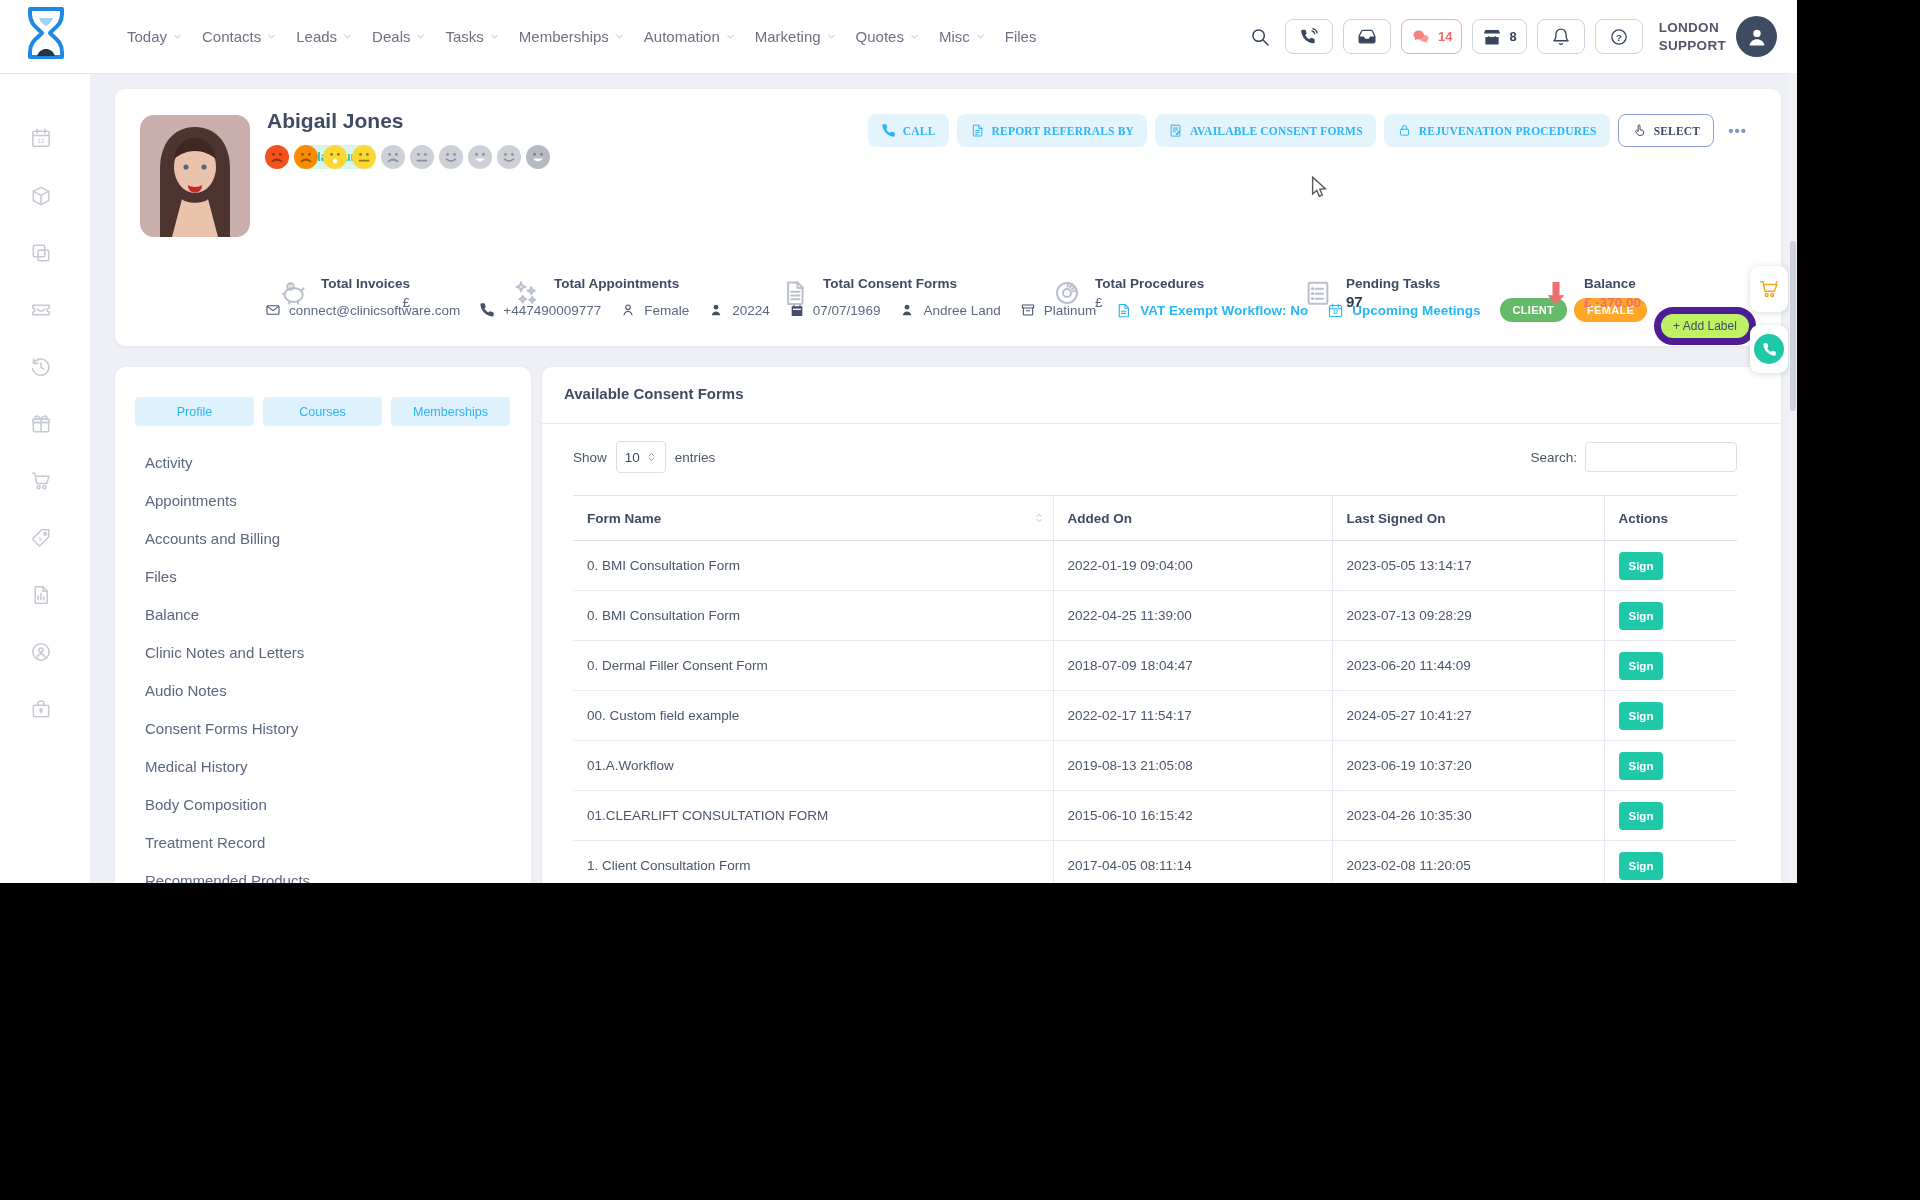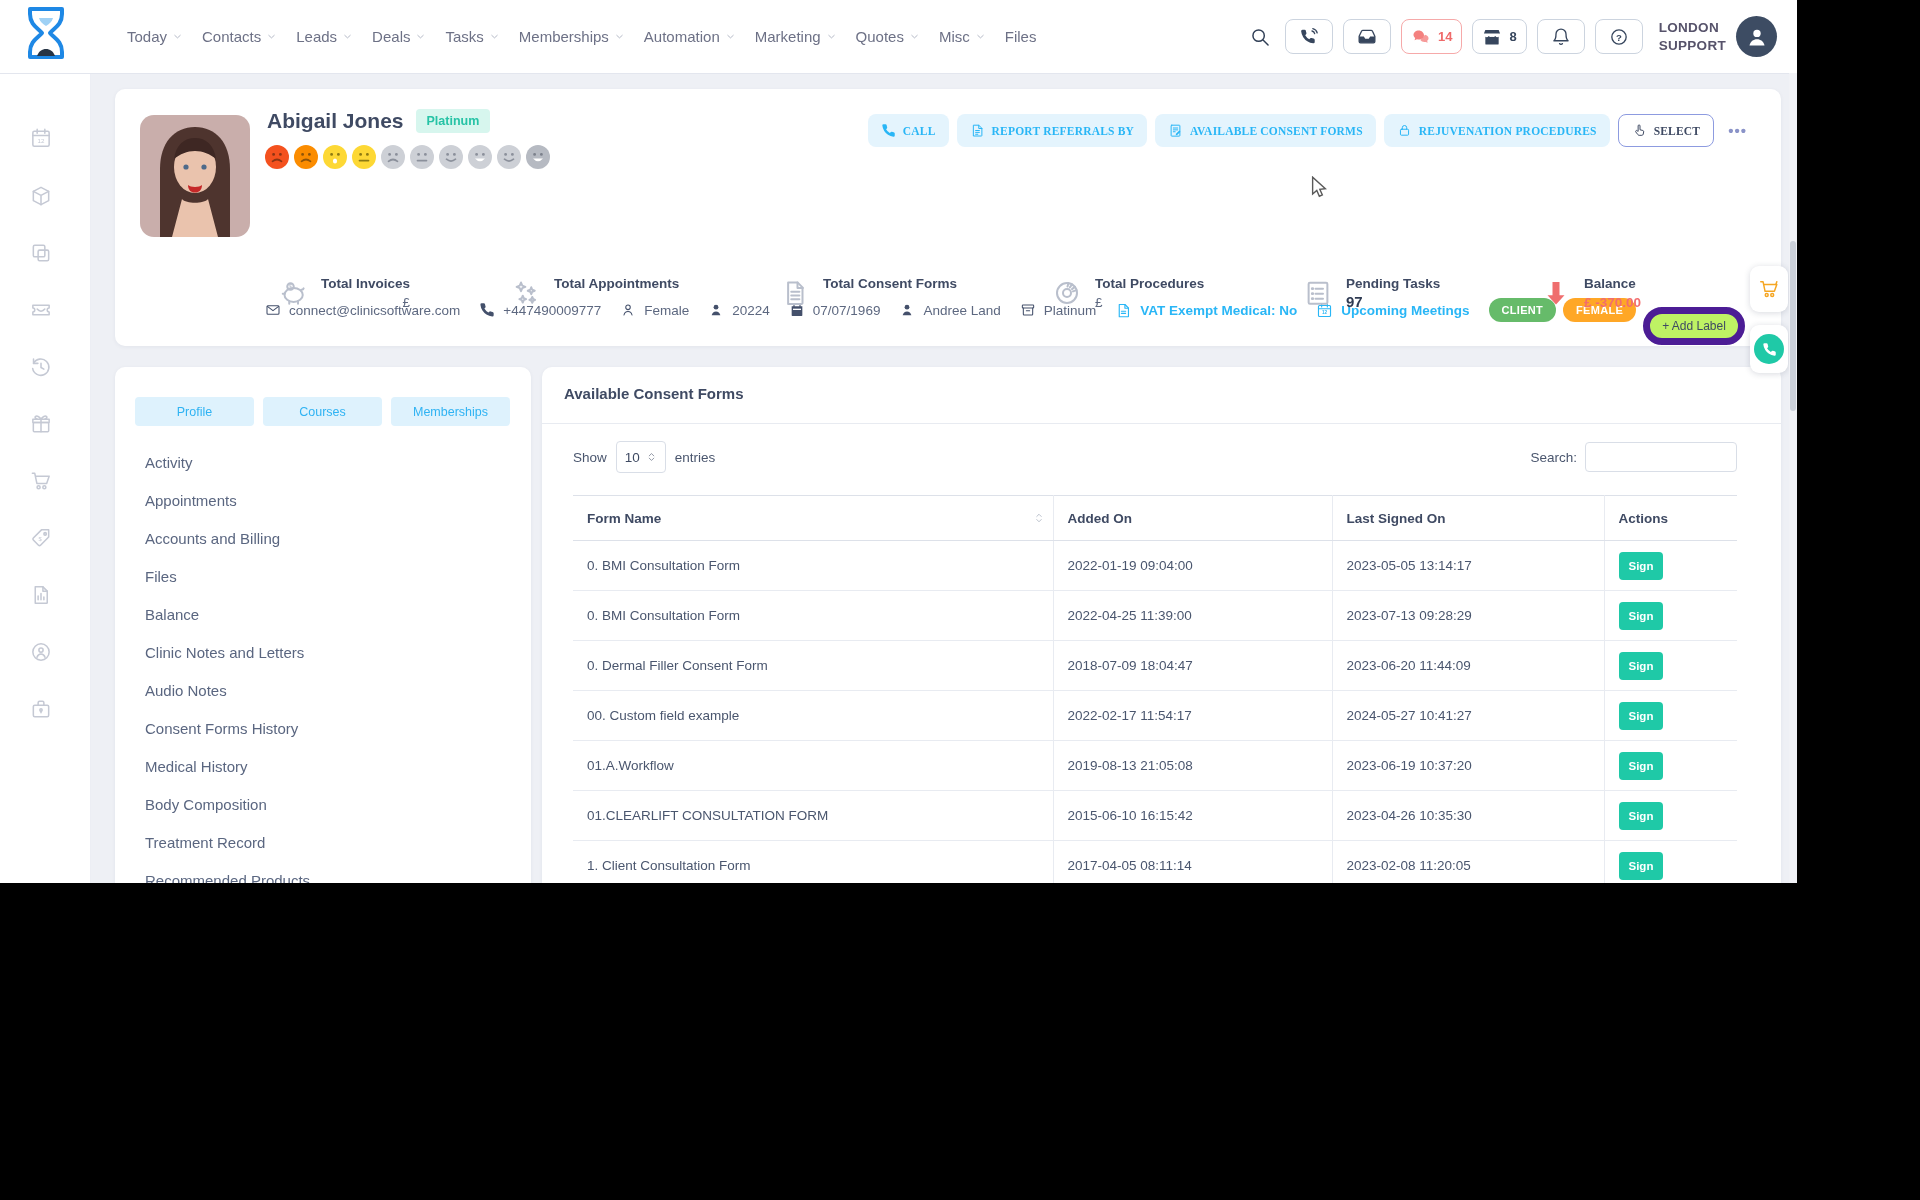--- a/index.html
+++ b/index.html
@@ -29,21 +29,21 @@
   .rail-icon{position:absolute;left:41px;transform:translate(-50%,-50%);color:#c5c9d4;cursor:pointer;}
 
   
   .card{position:absolute;background:#fff;border-radius:10px;box-shadow:0 1px 4px rgba(40,50,80,.06);}
   .client-card{left:115px;top:89px;width:1666px;height:257px;}
   .left-panel{left:115px;top:367px;width:416px;height:560px;}
   .consent-panel{left:542px;top:367px;width:1239px;height:560px;}
 
   
   .photo{position:absolute;left:25px;top:26px;width:110px;height:122px;border-radius:14px;overflow:hidden;}
-  .name-row{position:absolute;left:152px;top:20px;display:flex;align-items:center;gap:12px;}
+  .name-row{position:absolute;left:152px;top:20px;display:flex;align-items:center;gap:12px;flex-direction:column;}
   .client-name{margin:0;font-size:21px;font-weight:bold;color:#3f4a63;}
   .tier{background:#d7f6ee;color:#27c3a6;font-size:12.5px;font-weight:bold;border-radius:4px;padding:5px 11px;}
   .moods{position:absolute;left:150px;top:56px;display:flex;gap:5px;}
   .mood{width:24px;height:24px;border-radius:50%;cursor:pointer;}
   .contact-row{position:absolute;left:150px;top:185px;right:40px;display:flex;align-items:center;gap:19px;white-space:nowrap;top:185px;}
   .contact-row{top:186px;}
   .c-item{display:flex;align-items:center;gap:8px;color:#5d6880;font-size:13.5px;}
   .c-item .ci{color:#44506b;}
   .c-link{display:flex;align-items:center;gap:8px;color:#29b6f6;font-size:13.5px;font-weight:bold;cursor:pointer;}
   .pill{color:#fff;font-size:11px;font-weight:bold;border-radius:20px;padding:6px 13px;letter-spacing:.3px;}
@@ -544,21 +544,21 @@
         <span class="c-link">
           <span>
             <svg width="17" height="17" viewBox="0 0 24 24">
               <g class="s" stroke-width="1.8">
                 <path d="M6 3.5h8l5 5V20a.8.8 0 0 1-.8.8H6z"></path>
                 <path d="M14 3.5V8.8h5"></path>
                 <path d="M9 13h6M9 16h6"></path>
               </g>
             </svg>
           </span>
-          <span>VAT Exempt Medical: No</span>
+          <span>VAT Exempt Workflow: No</span>
         </span>
         <span class="c-link">
           <span>
             <svg width="17" height="17" viewBox="0 0 24 24">
               <g class="s" stroke-width="1.8">
                 <rect x="3.5" y="5" width="17" height="15.5" rx="1.5"></rect>
                 <path d="M3.5 9.5h17M8 3v4M16 3v4"></path>
               </g>
               <text x="12" y="17.5" text-anchor="middle" font-size="6.5" fill="currentColor" font-family="Liberation Sans,sans-serif">12</text>
             </svg>

